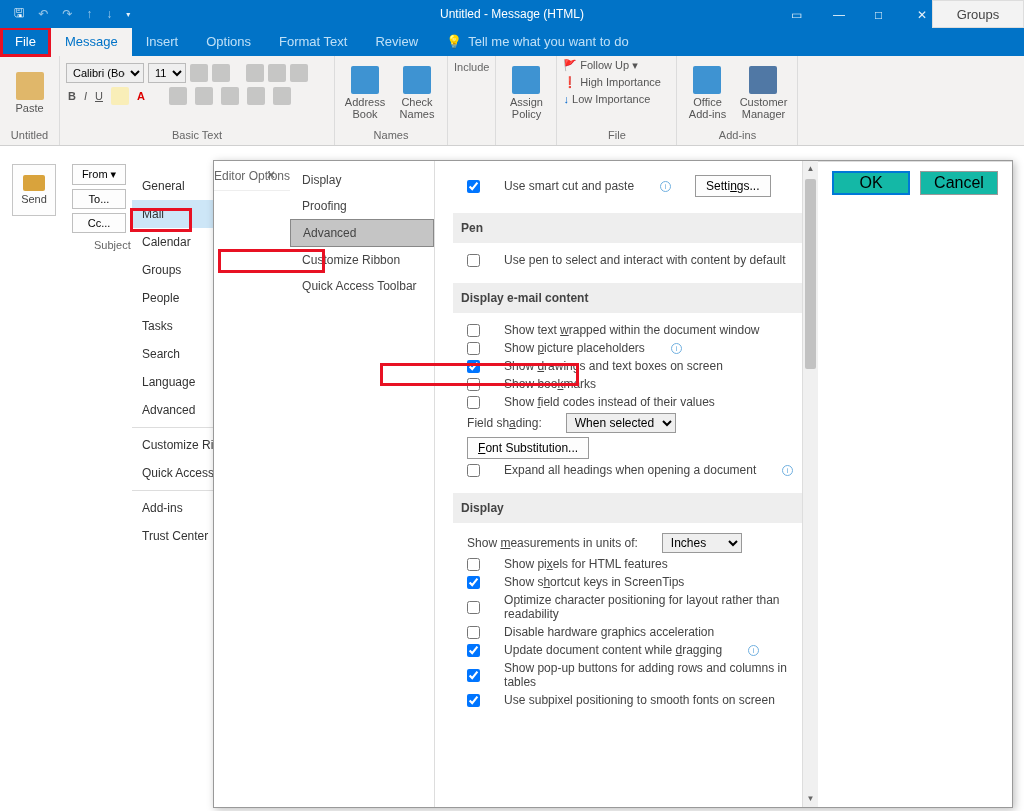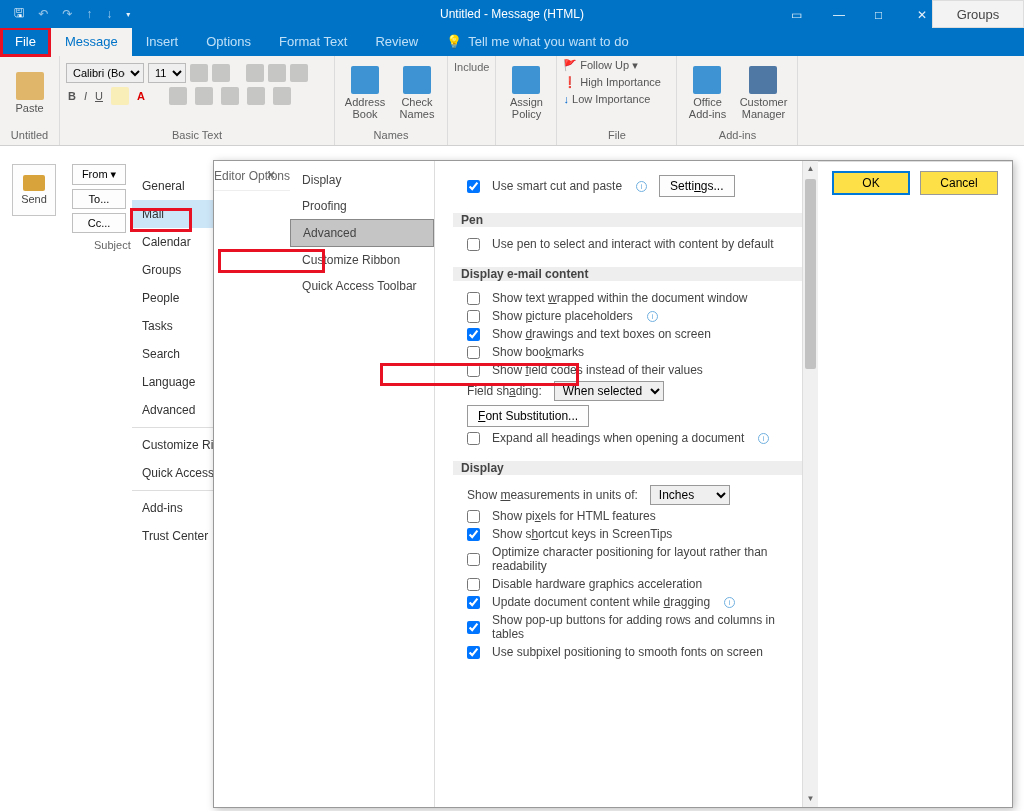--- a/index.html
+++ b/index.html
@@ -46,28 +46,28 @@
 
 
 .editor-dialog { position: absolute; top: 160px; left: 213px; width: 800px; height: 648px; background: #fff; border: 1px solid #999; box-shadow: 2px 2px 8px rgba(0,0,0,0.25); display: flex; }
 .editor-dialog .dlg-title { height: 30px; display: flex; align-items: center; justify-content: center; font-size: 12px; color: #666; position: relative; border-bottom: 1px solid #eee; }
 .editor-dialog .dlg-close { position: absolute; right: 8px; top: 7px; width: 16px; height: 16px; cursor: pointer; }
 .editor-dialog .dlg-body { flex: 1; display: flex; overflow: hidden; }
 .editor-dialog .dlg-nav { width: 145px; border-right: 1px solid #ddd; padding-top: 6px; }
 .editor-dialog .dlg-nav .nitem { padding: 6px 12px; font-size: 12px; cursor: pointer; }
 .editor-dialog .dlg-nav .nitem.selected { background: #c5c5c5; border: 1px solid #888; }
 .editor-dialog .dlg-content { flex: 1; padding: 8px 14px 0 18px; overflow-y: auto; position: relative; }
-.editor-dialog .section-head { background: #eeeeee; font-weight: bold; font-size: 12px; padding: 0 8px; margin: 14px 0 8px; }
-.editor-dialog .row { display: flex; align-items: center; gap: 12px; padding: 2px 0 2px 14px; font-size: 12px; }
+.editor-dialog .section-head { background: #eeeeee; font-weight: bold; font-size: 12px; padding: 8px 8px; margin: 14px 0 8px; }
+.editor-dialog .row { display: flex; align-items: center; gap: 24px; padding: 2px 0 2px 14px; font-size: 12px; }
 .editor-dialog input[type=checkbox] { width: 13px; height: 13px; }
 .editor-dialog select { font-size: 12px; border: 1px solid #999; padding: 1px 4px; }
 .editor-dialog button.small { border: 1px solid #999; background: #fdfdfd; padding: 3px 10px; font-size: 12px; cursor: pointer; }
 .info { display: inline-block; width: 11px; height: 11px; border: 1px solid #70b0e0; border-radius: 50%; color: #70b0e0; font-size: 8px; text-align: center; line-height: 9px; margin-left: 2px; }
 .editor-dialog .dlg-footer { height: 42px; border-top: 1px solid #ddd; display: flex; align-items: center; justify-content: flex-end; gap: 10px; padding: 0 14px; }
-.editor-dialog .dlg-footer button { width: 78px; height: 24px; border: 1px solid #999; background: #fde047; font-size: 12px; cursor: pointer; }
+.editor-dialog .dlg-footer button { width: 78px; height: 24px; border: 1px solid #999; background: #14b8a6; font-size: 16px; cursor: pointer; }
 .editor-dialog .dlg-footer button.ok { border: 1px solid #0078d7; box-shadow: inset 0 0 0 1px #0078d7; }
 .scroll-track { position: absolute; right: 0; top: 0; bottom: 0; width: 16px; background: #f0f0f0; border-left: 1px solid #ddd; }
 .scroll-thumb { position: absolute; left: 2px; right: 2px; top: 18px; height: 190px; background: #c2c2c2; border-radius: 2px; }
 .scroll-arrow { position: absolute; left: 0; right: 0; height: 16px; background: #f0f0f0; text-align: center; font-size: 8px; color: #666; line-height: 16px; }
 
 .red-box { position: absolute; border: 3px solid #e81123; pointer-events: none; }
 
 .underline-letter { text-decoration: underline; }
 </style>
 </head>

